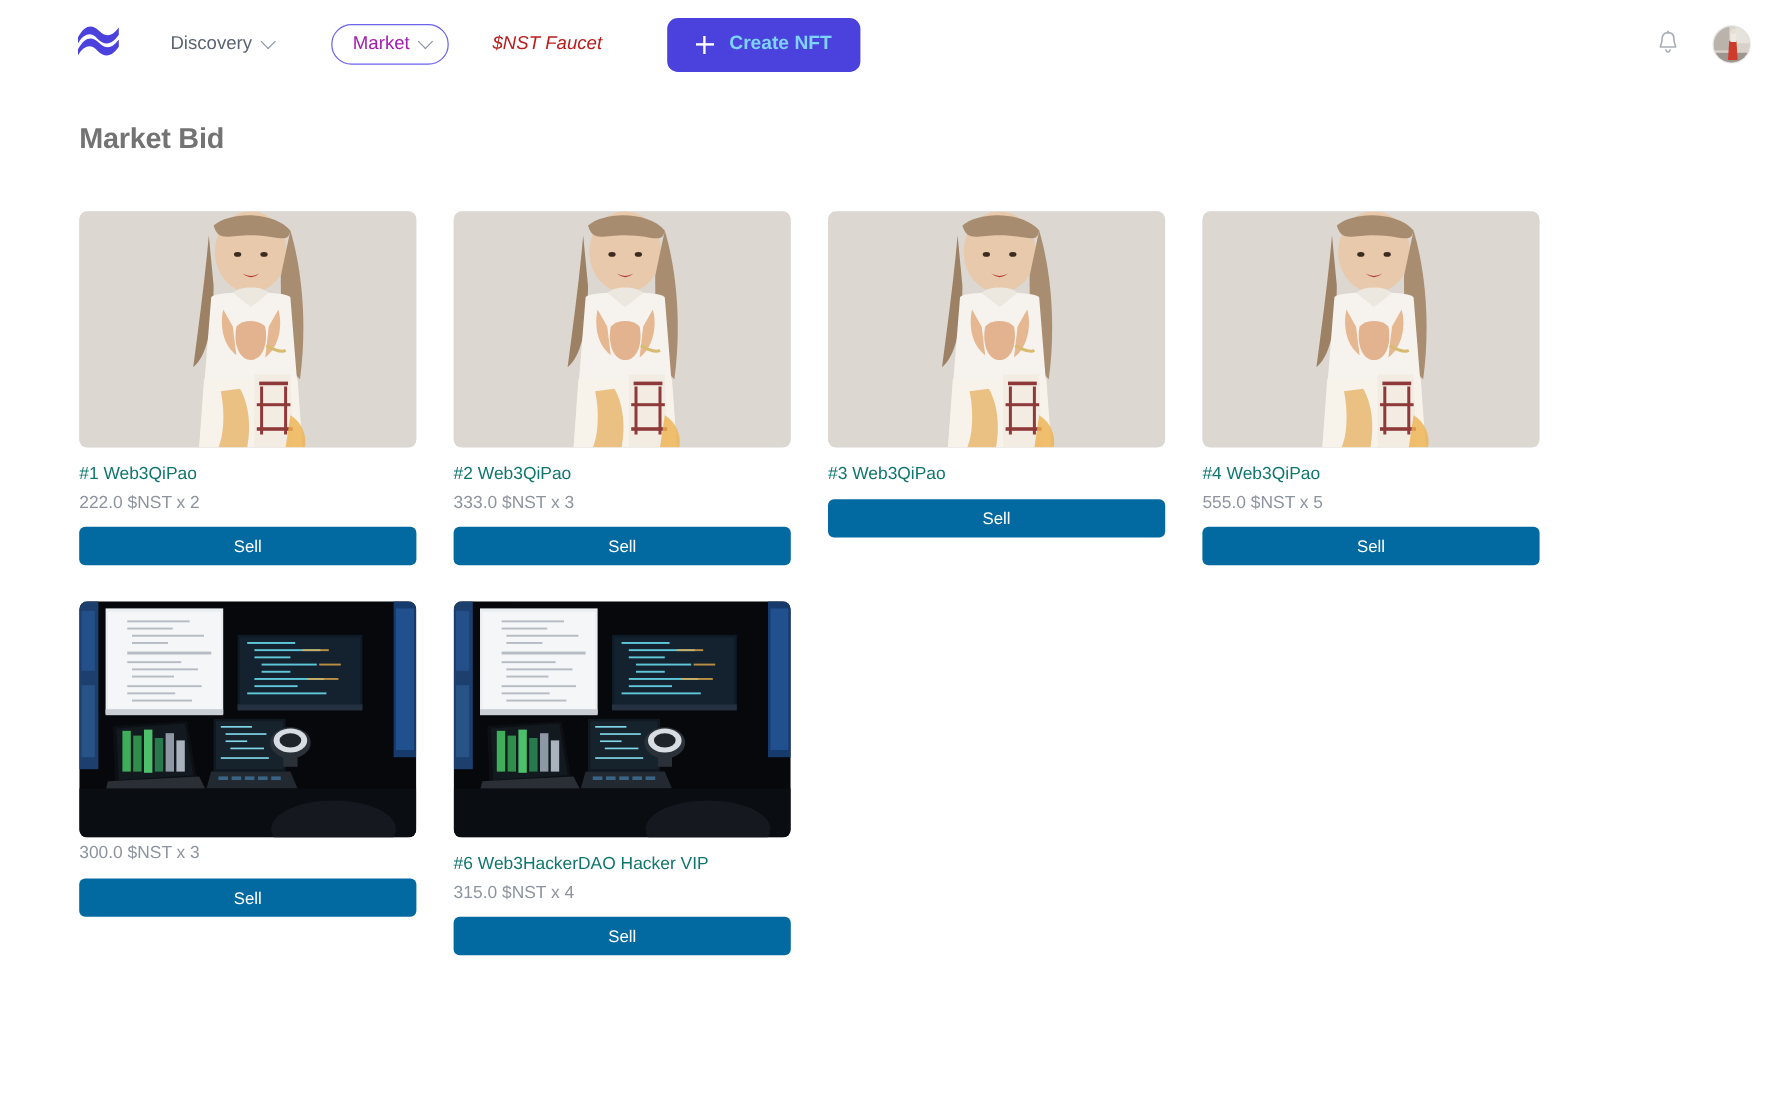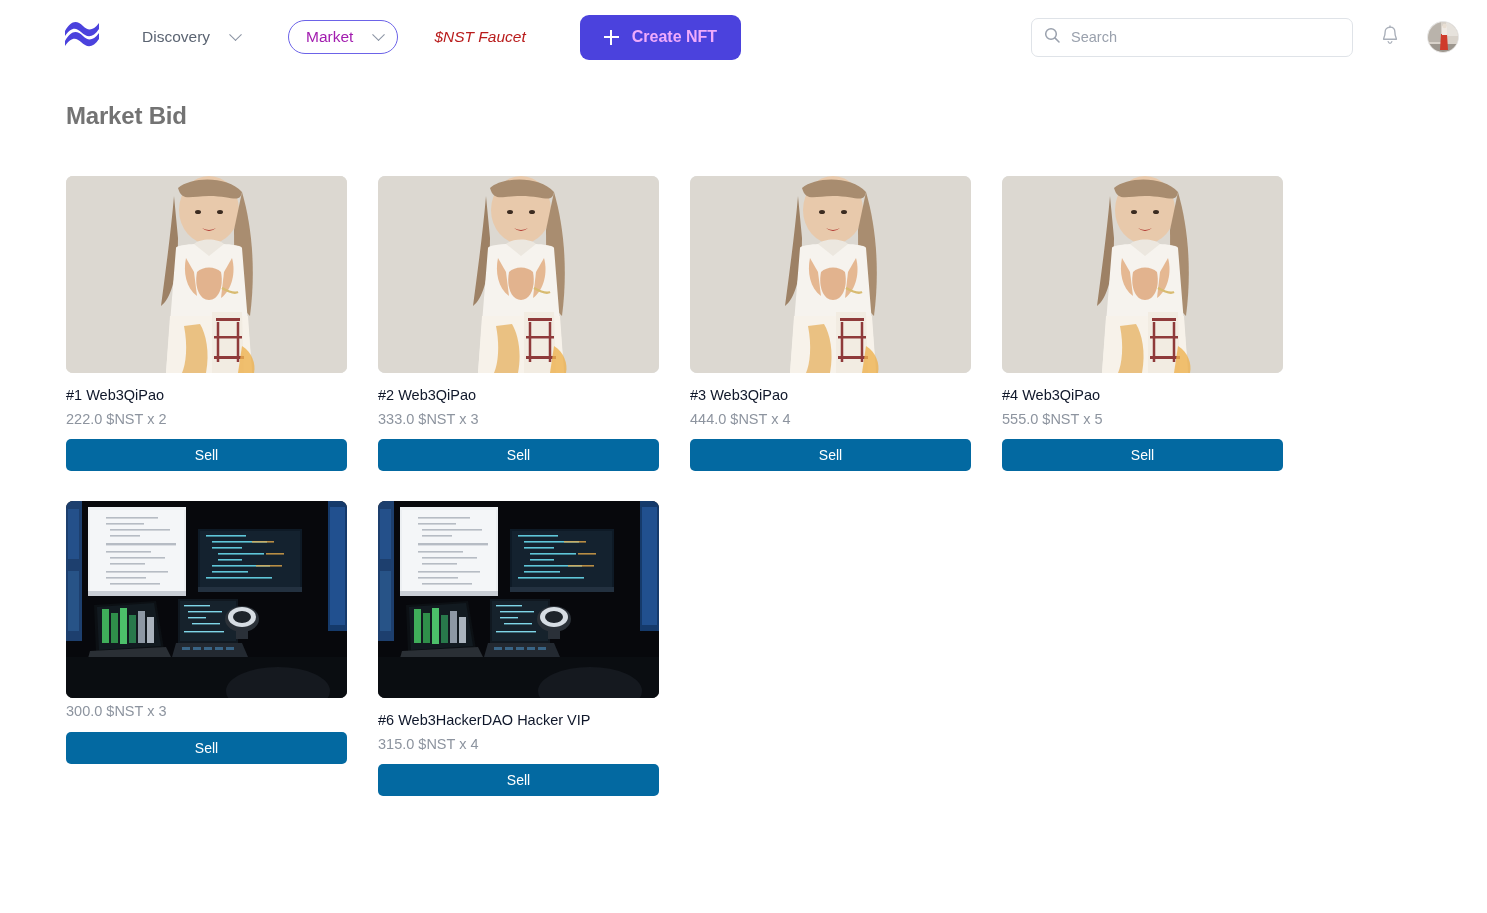--- a/index.html
+++ b/index.html
@@ -30,21 +30,21 @@
   }
   .nav-links {
     display: flex;
     align-items: center;
     gap: 0px;
     margin-left: 22px;
   }
   .nav-item {
     display: flex;
     align-items: center;
-    gap: 21px;
+    gap: 9px;
     font-size: 15.5px;
     color: #5b6472;
     padding: 8px 10px;
     cursor: pointer;
     white-space: nowrap;
   }
   .nav-item.plain { margin-right: 16px; }
   .nav-item.pill {
     border: 1.6px solid #6c63e8;
     border-radius: 22px;
@@ -58,21 +58,21 @@
     display: inline-block;
     width: 9px;
     height: 9px;
     border-right: 1.6px solid #8a93a3;
     border-bottom: 1.6px solid #8a93a3;
     transform: rotate(45deg) translate(-2px, -2px);
   }
   .create-btn {
     margin-left: 44px;
     background: #4b42dd;
-    color: #f0abfc;
+    color: #7dd3fc;
     border: none;
     border-radius: 9px;
     height: 45px;
     padding: 0 24px;
     font-size: 16px;
     font-weight: bold;
     font-family: "Liberation Sans", sans-serif;
     display: flex;
     align-items: center;
     gap: 13px;
@@ -157,21 +157,21 @@
     height: 197px;
     border-radius: 7px;
     overflow: hidden;
     position: relative;
     background: #ddd;
   }
   .card-img svg { display: block; width: 100%; height: 100%; }
   .card-title {
     margin-top: 13px;
     font-size: 14.5px;
-    color: #0f172a;
+    color: #0f766e;
     line-height: 1.35;
   }
   .card-price {
     margin-top: 4px;
     font-size: 14.5px;
     color: #8d949f;
     line-height: 1.35;
   }
   .sell-btn {
     margin-top: 10px;
@@ -215,29 +215,20 @@
       <span>$NST Faucet</span>
     </div>
 
     <button class="create-btn">
       <span class="plus-icon"></span>
       <span>Create NFT</span>
     </button>
   </div>
 
   <div class="nav-right">
-    <div class="search-box">
-      <span>
-        <svg width="16" height="16" viewBox="0 0 16 16">
-          <circle cx="7" cy="7" r="5.3" fill="none" stroke="#9aa1ad" stroke-width="1.5"></circle>
-          <line x1="10.9" y1="10.9" x2="15" y2="15" stroke="#9aa1ad" stroke-width="1.5" stroke-linecap="round"></line>
-        </svg>
-      </span>
-      <input class="search-input" type="text" placeholder="Search" style="">
-    </div>
 
     <button class="bell-btn">
       <span>
         <svg width="20" height="21" viewBox="0 0 20 21">
           <path d="M10 2.2 C6.8 2.2 5.1 4.4 5.1 7.2 C5.1 11.2 3.6 12.6 3.6 14.2 L16.4 14.2 C16.4 12.6 14.9 11.2 14.9 7.2 C14.9 4.4 13.2 2.2 10 2.2 Z" fill="none" stroke="#a9afb9" stroke-width="1.35" stroke-linejoin="round"></path>
           <path d="M8.2 16.6 C8.6 17.8 9.2 18.3 10 18.3 C10.8 18.3 11.4 17.8 11.8 16.6" fill="none" stroke="#a9afb9" stroke-width="1.35" stroke-linecap="round"></path>
           <line x1="10" y1="1" x2="10" y2="2.3" stroke="#a9afb9" stroke-width="1.35" stroke-linecap="round"></line>
         </svg>
       </span>
     </button>
@@ -355,21 +346,20 @@
           <path d="M118 150 C122 170, 120 188, 116 197 L140 197 C144 176, 140 158, 134 148 Z" fill="#e8b870" opacity="0.85"></path>
           <path d="M146 136 L176 136 L178 197 L146 197 Z" fill="#f2ece2"></path>
           <rect x="150" y="142" width="24" height="3" fill="#8f3a3a"></rect>
           <path d="M152 146 L152 186 M172 146 L172 186" stroke="#8f3a3a" stroke-width="2.5"></path>
           <rect x="148" y="160" width="28" height="2.5" fill="#8f3a3a"></rect>
           <rect x="148" y="180" width="30" height="3" fill="#8f3a3a"></rect>
           <path d="M176 170 C186 176, 190 188, 188 197 L172 197 Z" fill="#edb14f" opacity="0.8"></path>
         </svg>
       </div>
       <div class="card-title">#3 Web3QiPao</div>
-      <div class="card-price">444.0 $NST x 4</div>
       <button class="sell-btn">Sell</button>
     </div>
 
     <div class="card">
       <div class="card-img">
         <svg viewBox="0 0 281 197" preserveAspectRatio="xMidYMid slice">
           <rect width="281" height="197" fill="#dcd8d1"></rect>
           <ellipse cx="143" cy="34" rx="30" ry="34" fill="#e8c9ab"></ellipse>
           <path d="M108 20 C105 55, 100 92, 95 130 C106 122, 112 96, 112 62 Z" fill="#9d8165"></path>
           <path d="M176 16 C186 50, 190 95, 184 140 C170 128, 168 92, 168 54 Z" fill="#a98d70"></path>

